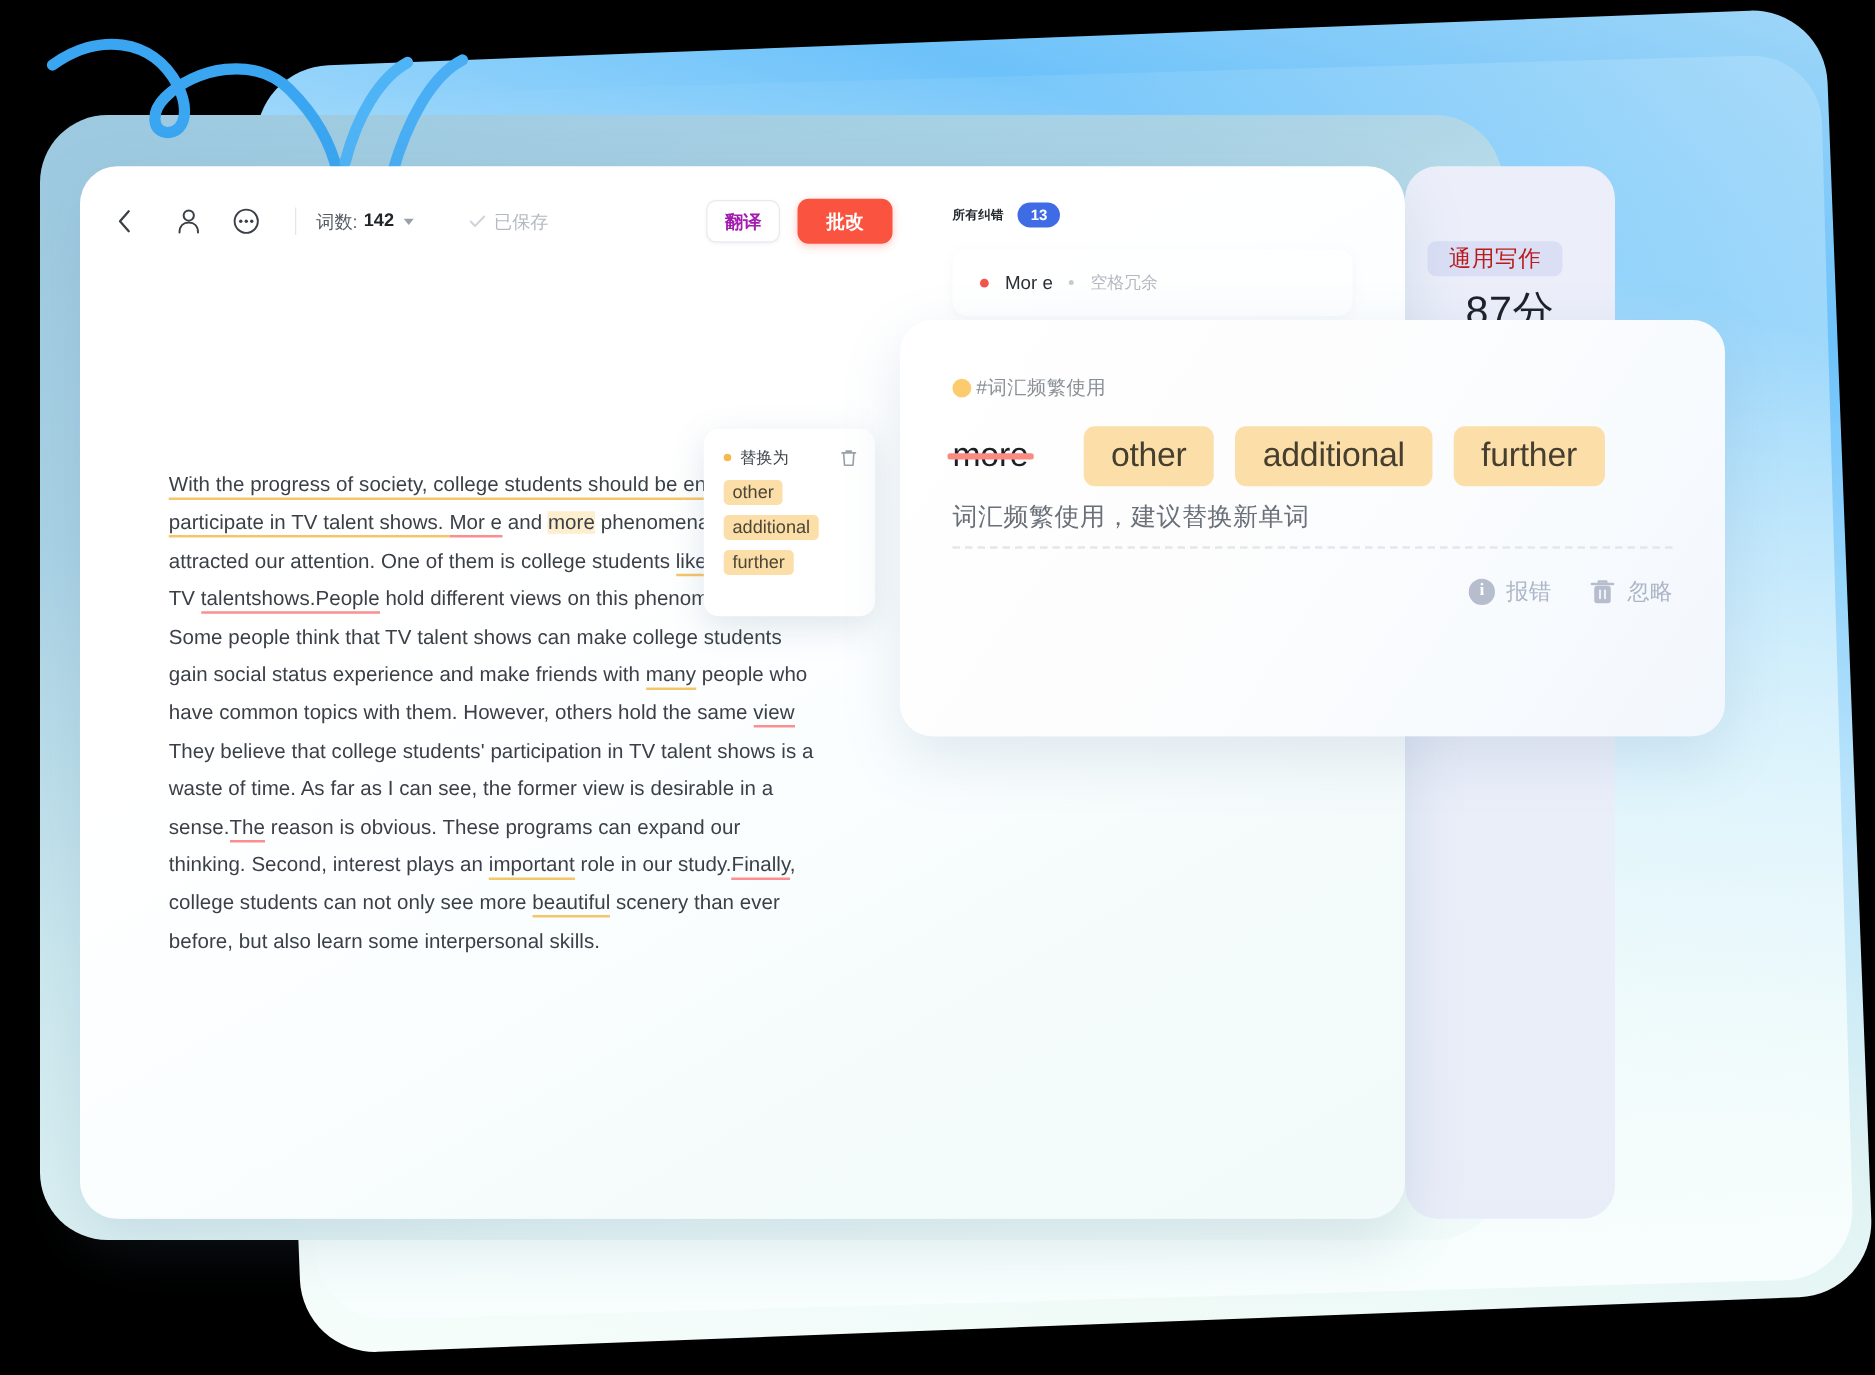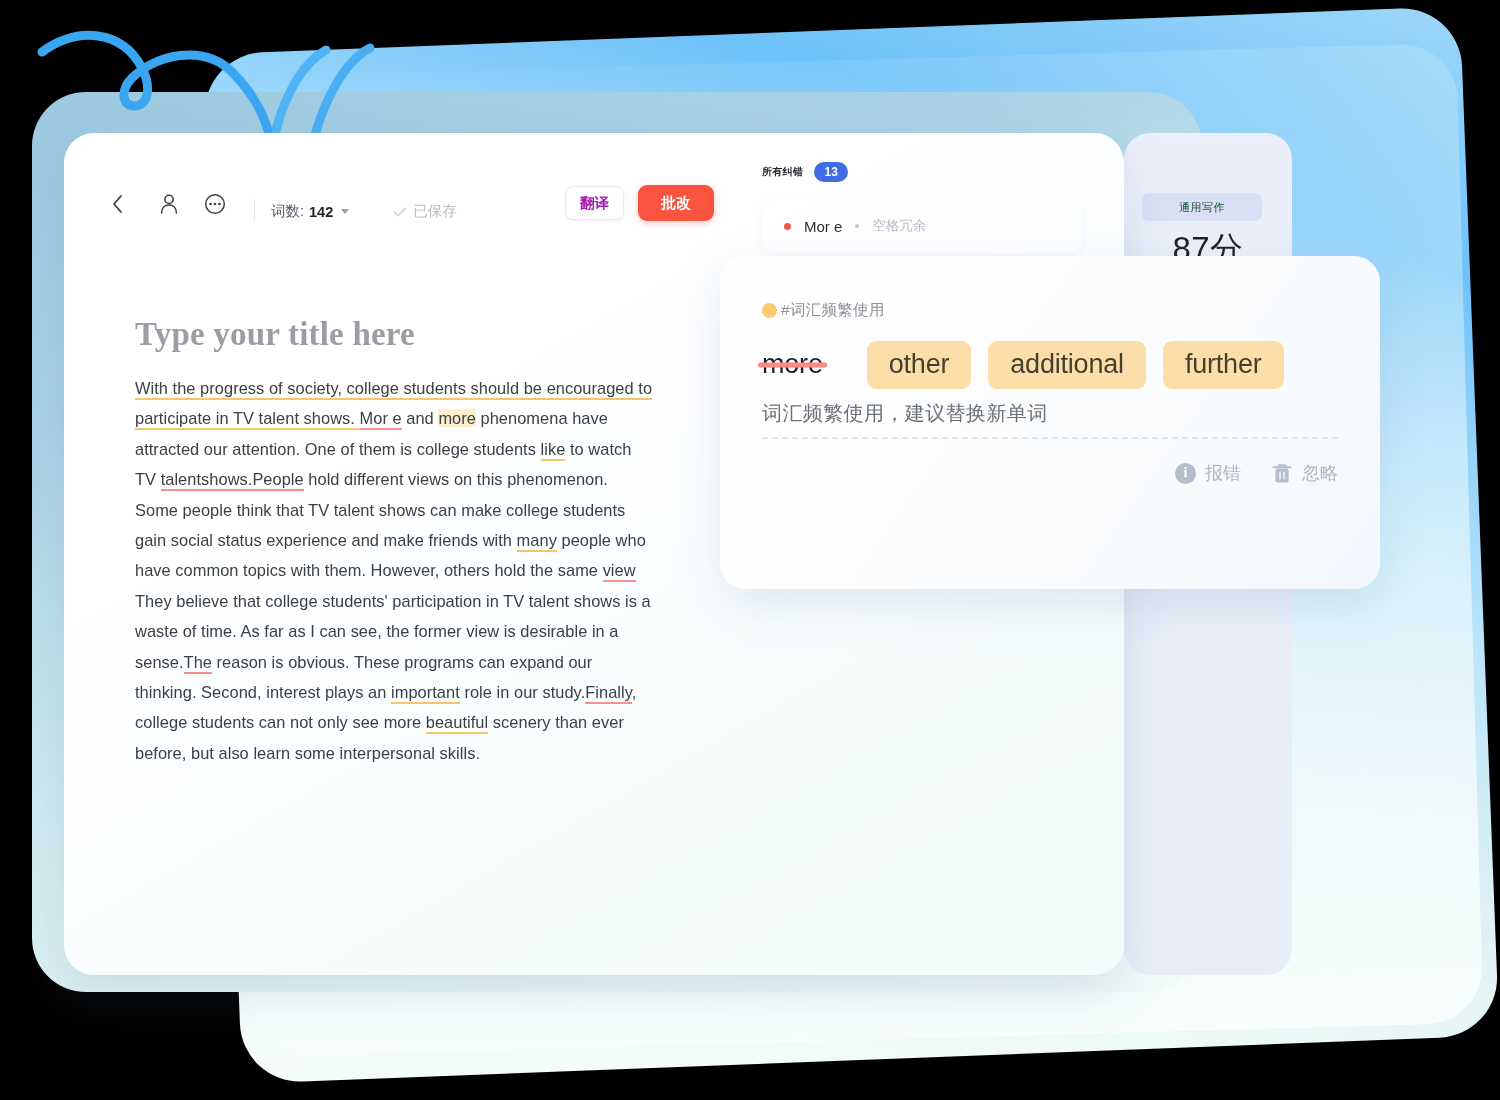--- a/index.html
+++ b/index.html
@@ -85,26 +85,26 @@
     top: 133px;
     width: 168px;
     height: 842px;
     border-radius: 26px;
     background: linear-gradient(180deg, #eceffa 0%, #eaeef9 70%, #e9edf8 100%);
   }
   .score-tag {
     position: absolute;
     left: 18px;
     top: 60px;
-    width: 120px;
+    width: 108px;
     height: 28px;
     border-radius: 7px;
     background: #dadff5;
-    color: #14532d;
-    font-size: 11px;
+    color: #b91c1c;
+    font-size: 18px;
     line-height: 28px;
     text-align: center;
     letter-spacing: 0.5px;
   }
   .score-value {
     position: absolute;
     left: 0;
     top: 94px;
     width: 168px;
     text-align: center;
@@ -114,22 +114,22 @@
     letter-spacing: 0.5px;
   }
 
   
   .toolbar {
     position: absolute;
     left: 0; top: 0;
     width: 1060px;
     height: 88px;
     display: flex;
-    align-items: flex-end;
-    padding-left: 36px;
+    align-items: center;
+    padding-left: 18px;
   }
   .tb-icon {
     width: 34px; height: 34px;
     display: flex; align-items: center; justify-content: center;
     color: #3b3f46;
     margin-right: 12px;
   }
   .tb-icon.back { margin-right: 18px; }
   .tb-sep {
     width: 1px; height: 22px;
@@ -443,25 +443,40 @@
           </svg>
         <span>已保存</span>
       </div>
 
       <div class="tb-actions">
         <div class="btn-translate">翻译</div>
         <div class="btn-correct">批改</div>
       </div>
     </div>
 
-    <div class="doc-title">Type your title here</div>
     <div class="doc-body" id="doc-body"><span class="u-orange">With the progress of society, college students should be </span><span class="u-orange">encouraged to participate in TV talent shows. </span><span class="u-red">Mor e</span><span> and </span><span class="hl-orange">more</span><span> phenomena have attracted our attention. One of them is college students </span><span class="u-orange">like</span><span> to watch TV </span><span class="u-red">talentshows.</span><span class="u-red">People</span><span> hold different views on this phenomenon. Some people think that TV talent shows can make college students gain social status experience and make friends with </span><span class="u-orange">many</span><span> people who have common topics with them. However, others hold the same </span><span class="u-red">view</span><span> They believe that college students' participation in TV talent shows is a waste of time. As far as I can see, the former view is desirable in a sense.</span><span class="u-red">The</span><span> reason is obvious. These programs can expand our thinking. Second, interest plays an </span><span class="u-orange">important</span><span> role in our study.</span><span class="u-red">Finally</span><span>, college students can not only see more </span><span class="u-orange">beautiful</span><span> scenery than ever before, but also learn some interpersonal skills.</span></div>
 
   </div>
 
+  <div class="replace-pop">
+    <div class="rp-head">
+      <div class="rp-head-left">
+        <span class="rp-dot"></span>
+        <span>替换为</span>
+      </div>
+      <svg width="14" height="15" viewBox="0 0 14 15">
+          <path d="M1.6 3.3 H12.4 M5 3.3 V1.9 H9 V3.3 M2.9 3.3 L3.6 13.2 H10.4 L11.1 3.3" fill="none" stroke="#9aa1ad" stroke-width="1.3" stroke-linecap="round" stroke-linejoin="round"></path>
+        </svg>
+    </div>
+    <div id="rp-options">
+        <div><span class="rp-chip">other</span></div>
+        <div><span class="rp-chip">additional</span></div>
+        <div><span class="rp-chip">further</span></div>
+      </div>
+  </div>
 
   <div class="errors-col">
     <div class="errors-head">
       <span class="title">所有纠错</span>
       <span class="errors-badge">13</span>
     </div>
     <div id="errors-list">
         <div class="err-item faded">
           <span class="err-dot"></span>
           <span class="err-word">Mor e</span>

